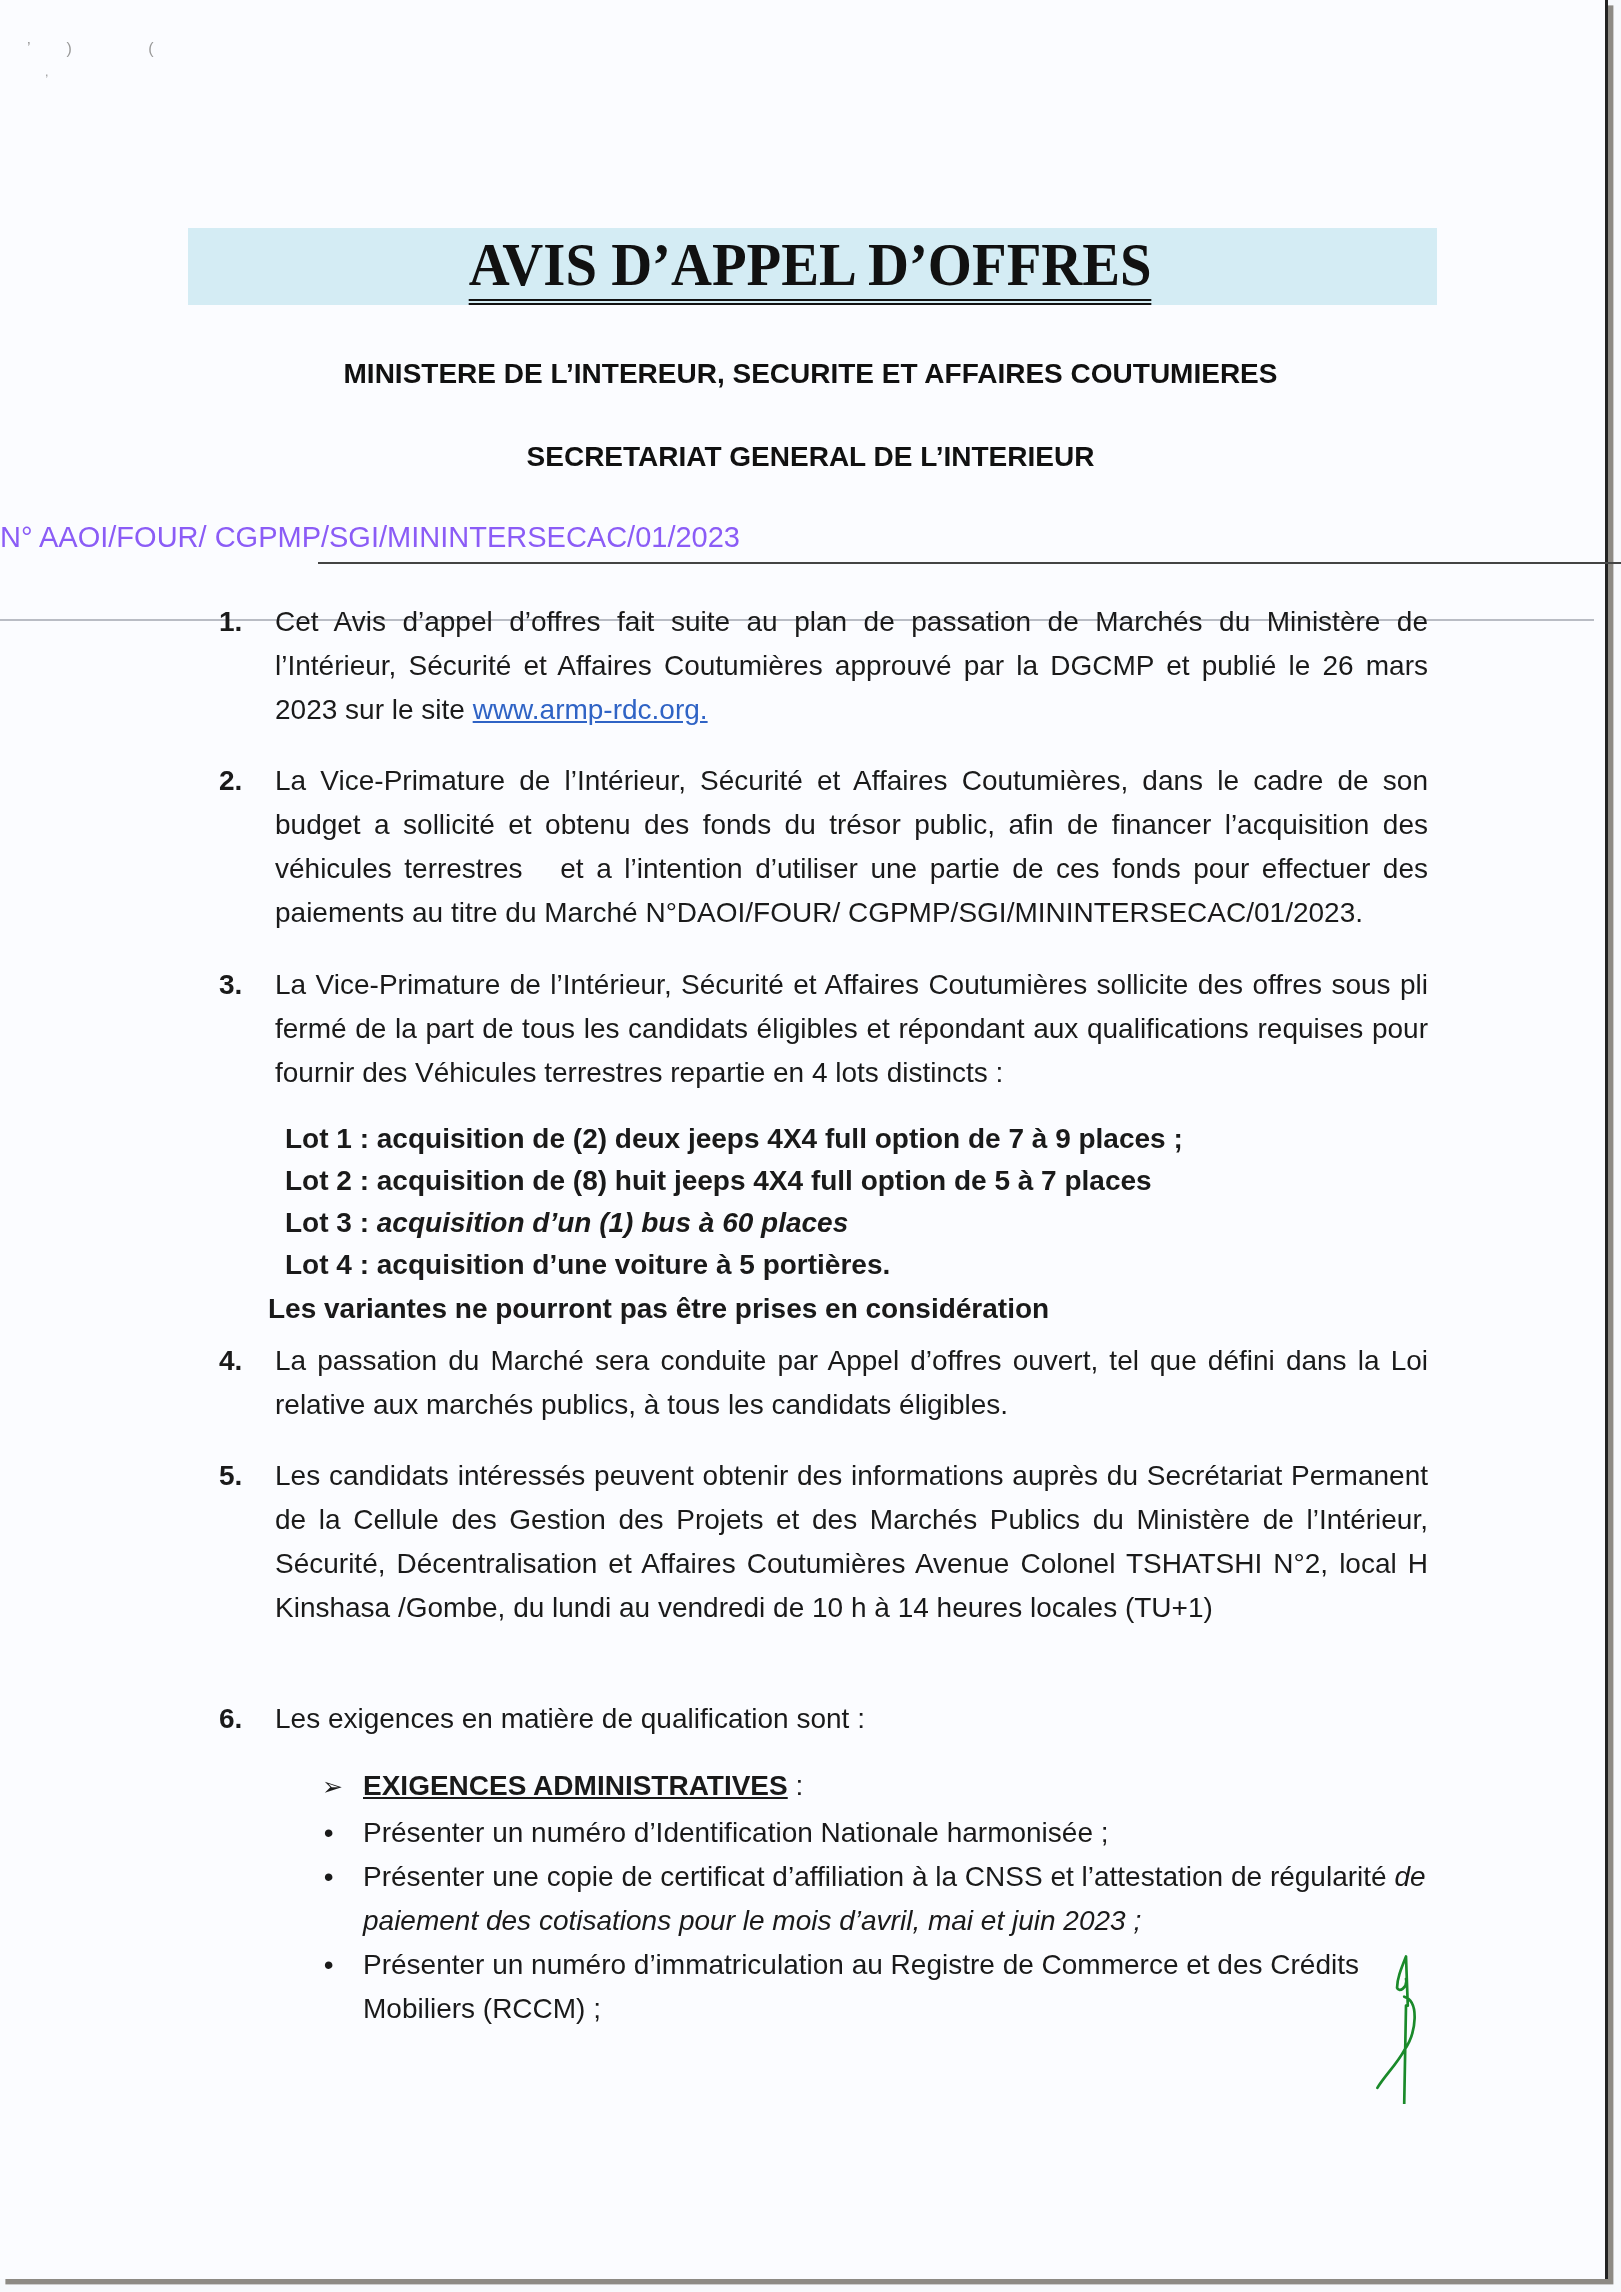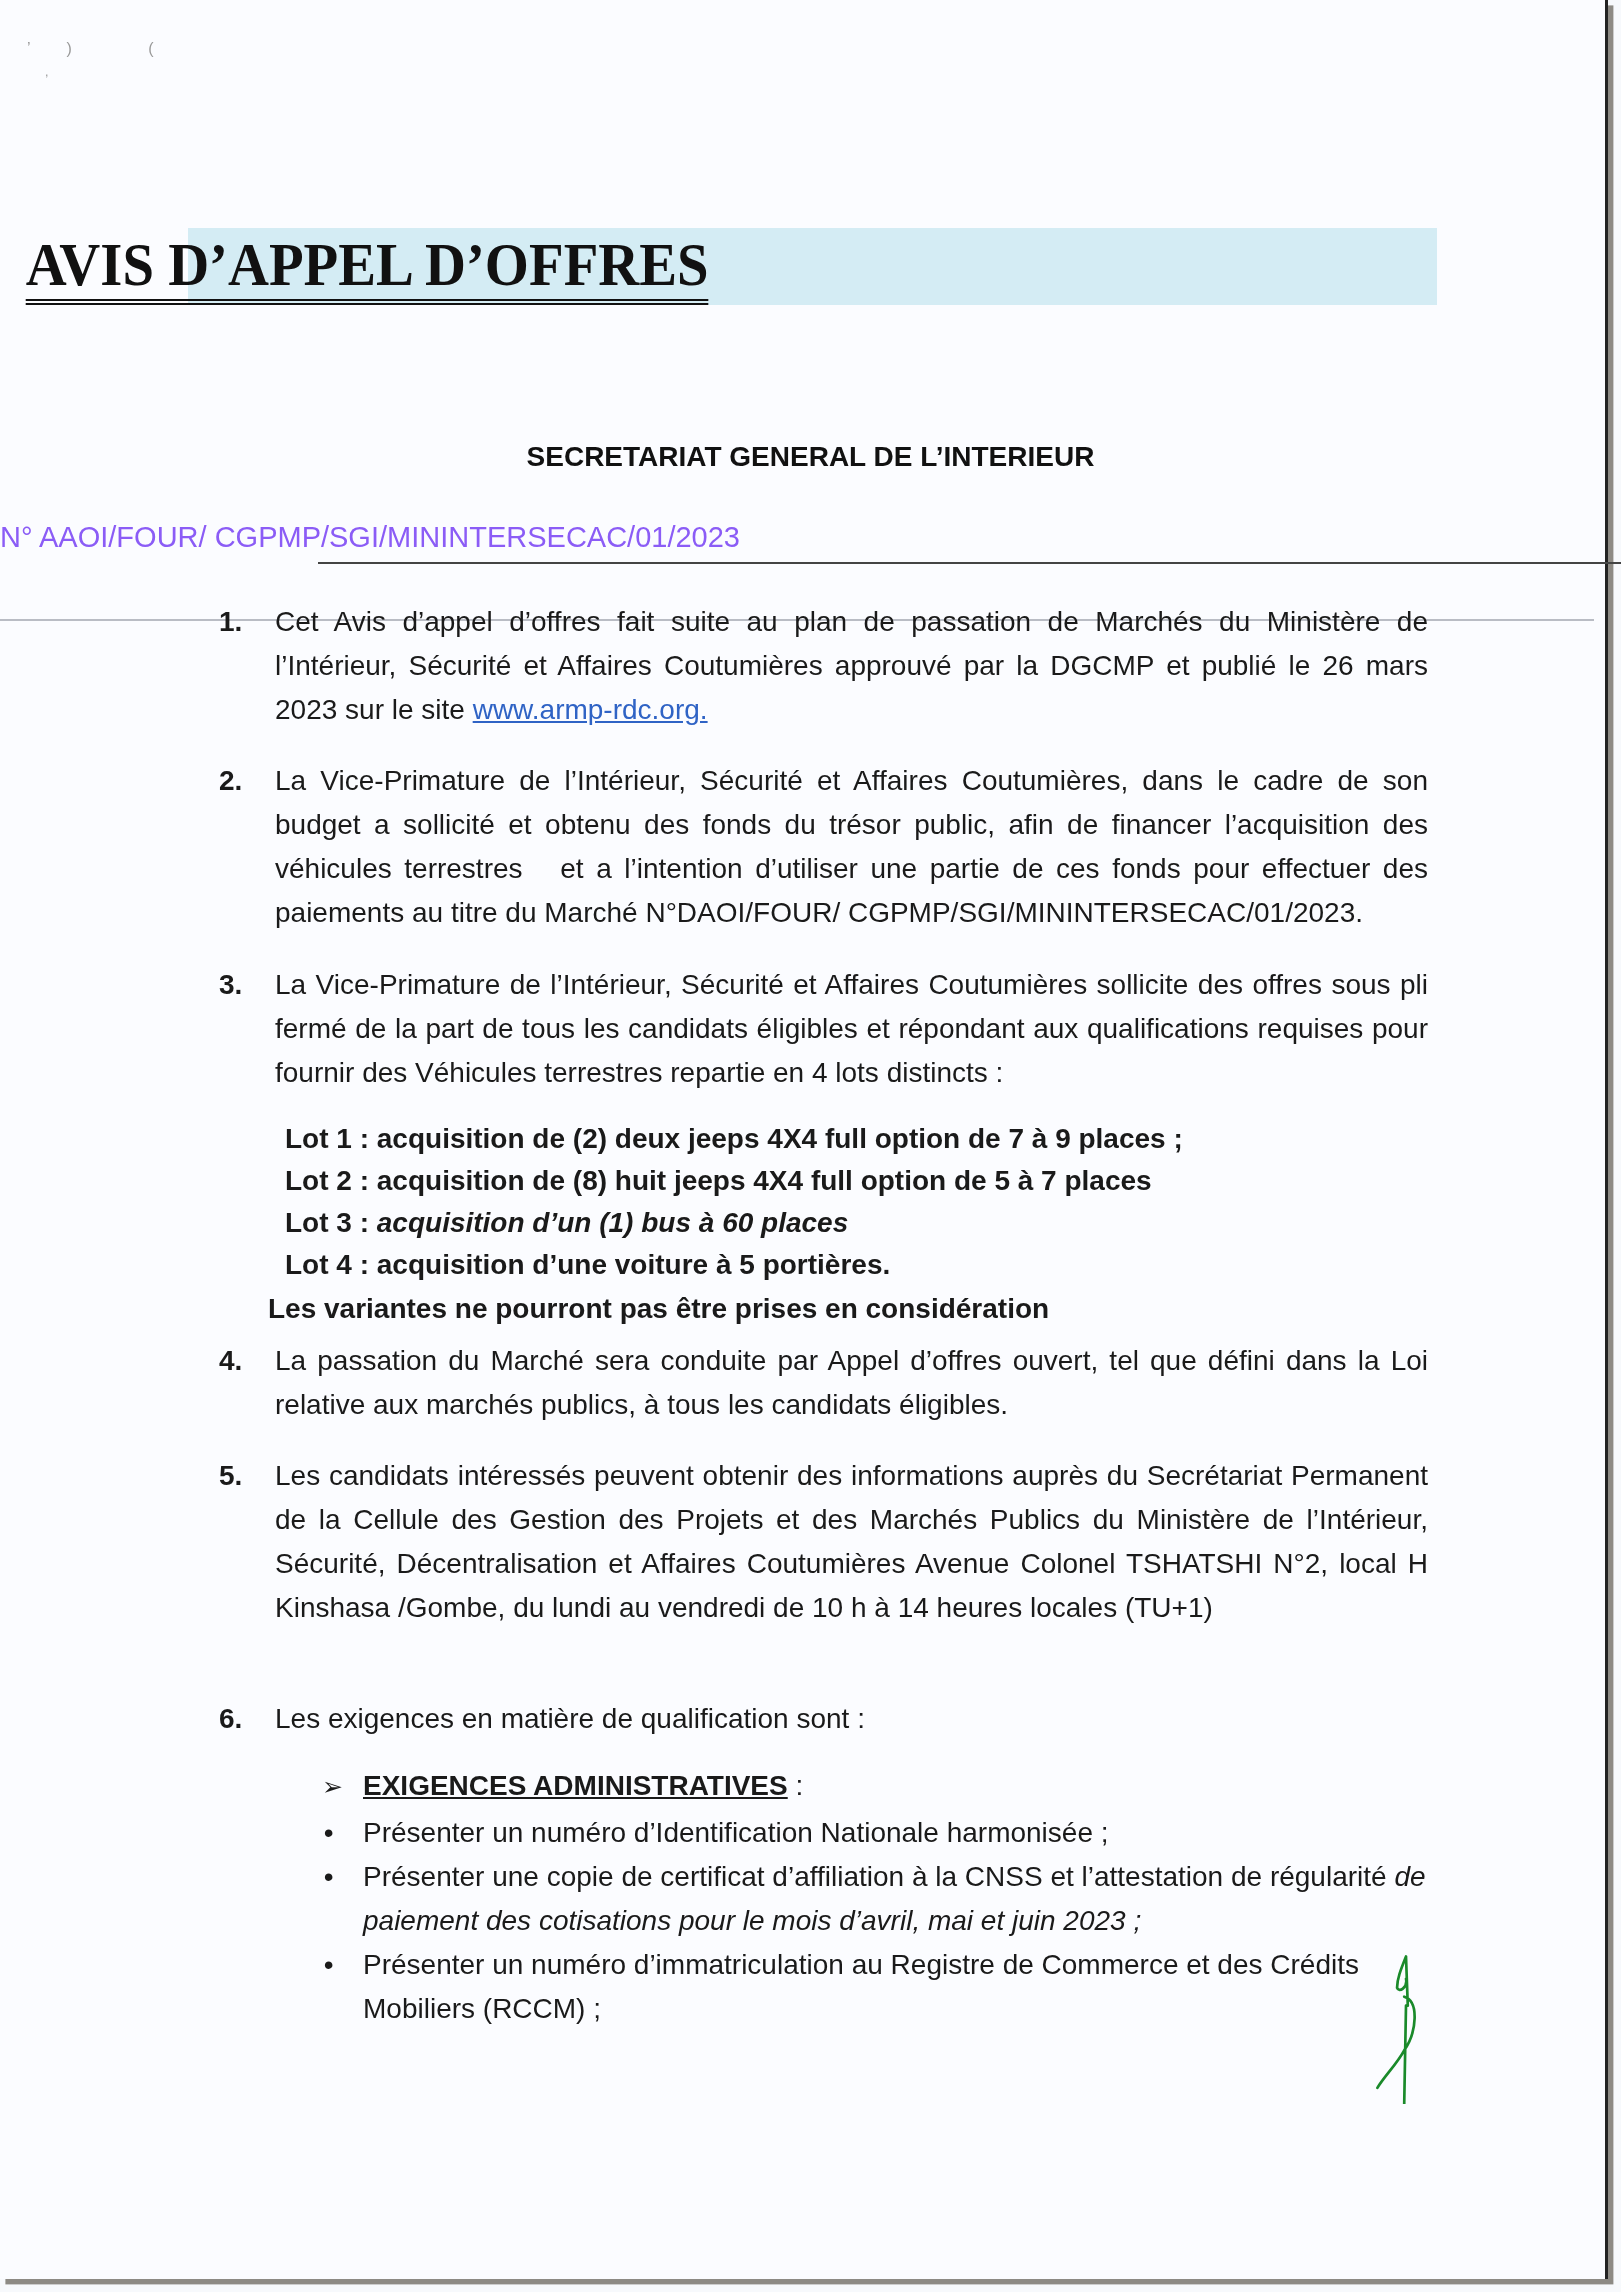--- a/index.html
+++ b/index.html
@@ -14,21 +14,21 @@
   }
   .scan-marks { position: absolute; left: 27px; top: 40px; font-size: 16px; color: #9a9a9a; letter-spacing: 36px; }
   .scan-marks .m2 { position: absolute; left: 18px; top: 25px; font-size: 12.5px; }
 
   
   .title-band {
     position: absolute; left: 188px; top: 228px; width: 1249px; height: 77px;
     background: #d4ecf4;
   }
   .title {
-    position: absolute; left: 0; top: 231px; width: 1621px; 
+    position: absolute; left: 0; top: 231px; width: 1621px; text-align: center;
   }
   .title span {
     display: inline-block;
     font-family: "Liberation Serif", serif; font-weight: bold; font-size: 61px;
     letter-spacing: 0px; color: #111; line-height: 68px;
     border-bottom: 6.3px double #111; padding-bottom: 0px;
     transform: scaleX(0.93);
   }
 
   .heading {
@@ -82,20 +82,21 @@
     <span>’)</span>
     <span>(</span>
     <span class="m2">,</span>
   </div>
 
   <div class="title-band"></div>
   <div class="title">
     <span>AVIS D’APPEL D’OFFRES</span>
   </div>
 
+  <div class="heading h1">MINISTERE DE L’INTEREUR, SECURITE ET AFFAIRES COUTUMIERES</div>
   <div class="heading h2">SECRETARIAT GENERAL DE L’INTERIEUR</div>
   <div class="ref">N° AAOI/FOUR/ CGPMP/SGI/MININTERSECAC/01/2023</div>
   <div class="ref-rule"></div>
   <div class="ghost-rule"></div>
 
   <div class="item i1">
     <span class="num">1.</span>
     <p class="txt">
       <span>Cet Avis d’appel d’offres fait suite au plan de passation de Marchés du Ministère de l’Intérieur, Sécurité et Affaires Coutumières approuvé par la DGCMP et publié le 26 mars 2023 sur le site </span><a>www.armp-rdc.org.</a>
     </p>

